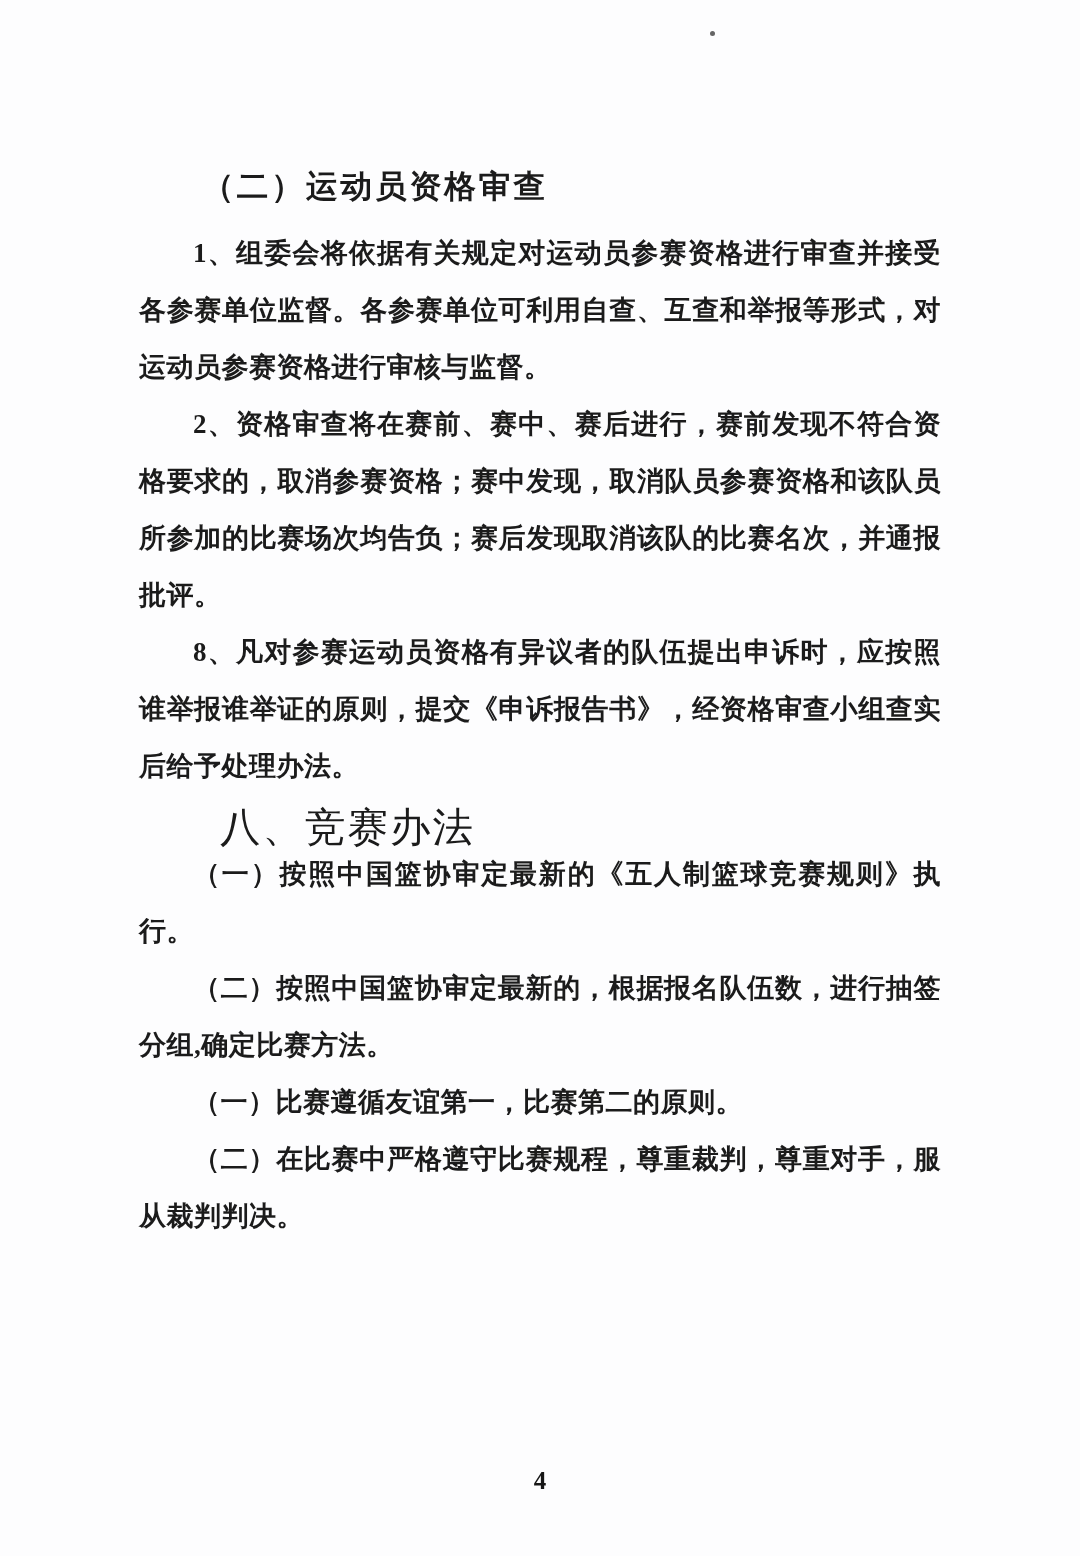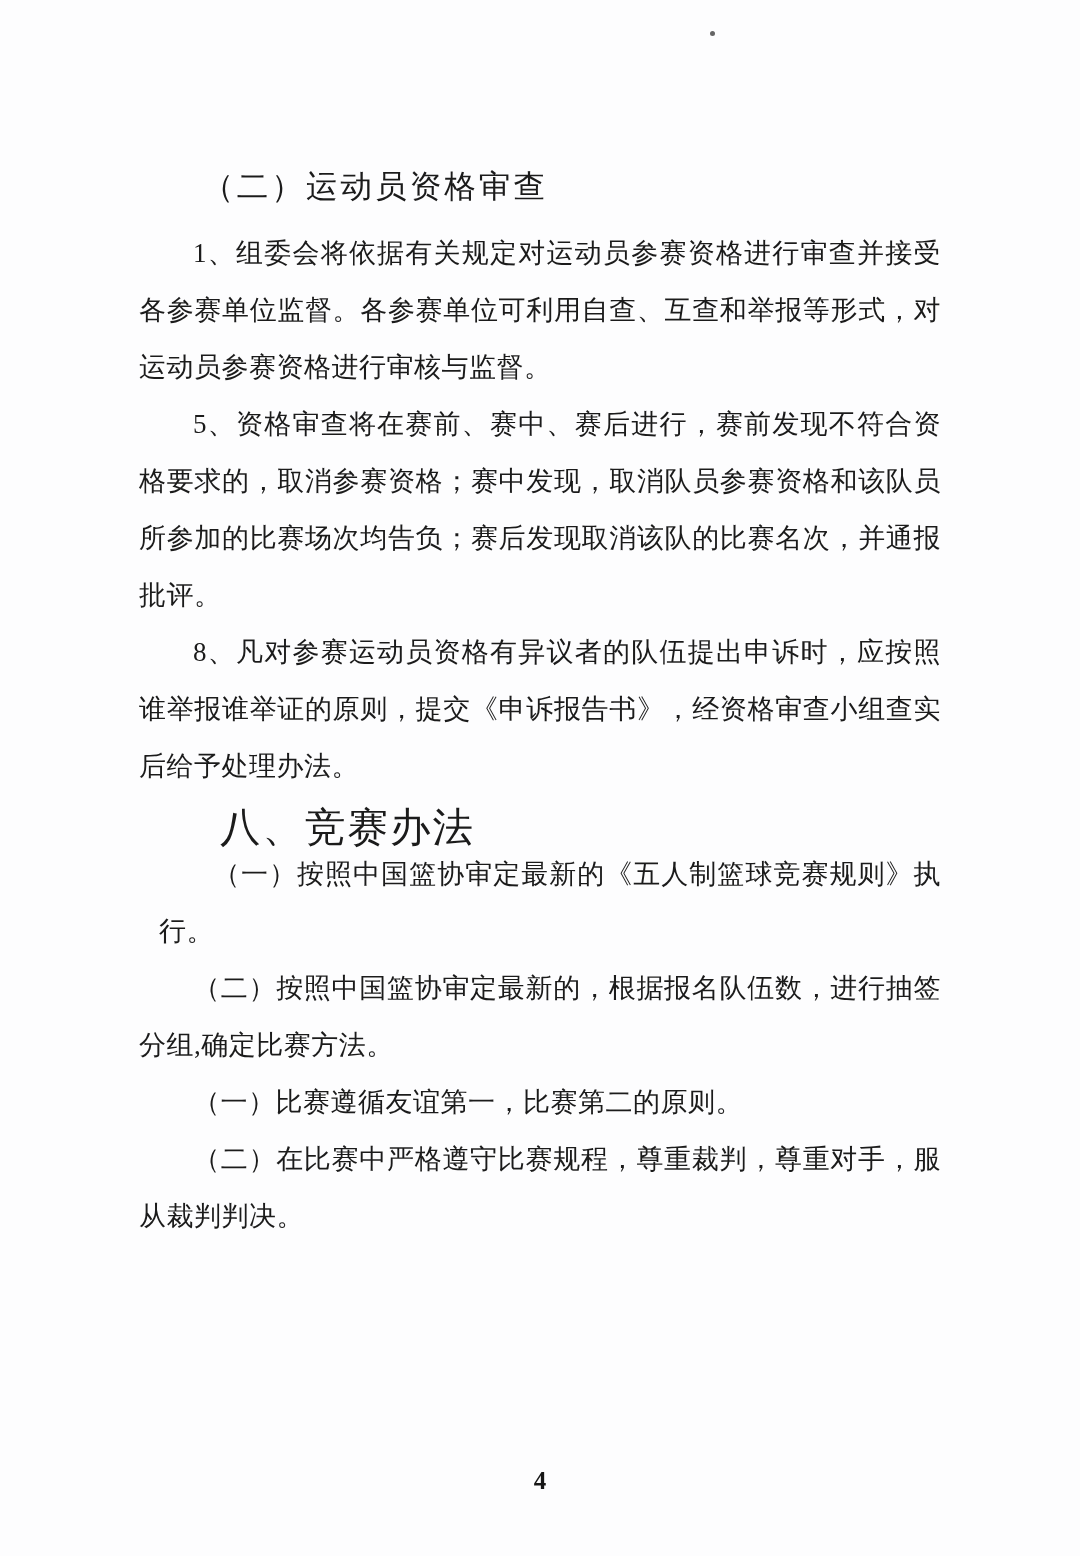--- a/index.html
+++ b/index.html
@@ -32,37 +32,36 @@
     top: 158px;
     width: 802px;
     font-size: 27px;
     line-height: 57px;
     text-align: justify;
     letter-spacing: 0.5px;
   }
   .para {
     margin: 0;
     text-indent: 2em;
-    font-weight: 400;
+    font-weight: 700;
   }
   .heading-sub {
     margin: 0 0 10px 0;
     text-indent: 2em;
-    font-weight: 400;
+    font-weight: 700;
     letter-spacing: 3px;
   }
   .heading {
     margin: 4px 0 0 0;
     text-indent: 2em;
     font-weight: 400;
     letter-spacing: 2px;
   }
   .tight {
     margin-top: -10px;
-    margin-left: 20px;
   }
   .page-number {
     position: absolute;
     bottom: 61px;
     left: 0;
     right: 0;
     text-align: center;
     font-size: 25px;
     font-weight: 600;
     color: #161616;
@@ -70,21 +69,21 @@
 </style>
 </head>
 <body>
 
 <div class="page">
   <span class="scan-speck"></span>
 
   <main class="content">
     <h3 class="heading-sub">（二）运动员资格审查</h3>
     <p class="para">1、组委会将依据有关规定对运动员参赛资格进行审查并接受各参赛单位监督。各参赛单位可利用自查、互查和举报等形式，对运动员参赛资格进行审核与监督。</p>
-    <p class="para">5、资格审查将在赛前、赛中、赛后进行，赛前发现不符合资格要求的，取消参赛资格；赛中发现，取消队员参赛资格和该队员所参加的比赛场次均告负；赛后发现取消该队的比赛名次，并通报批评。</p>
+    <p class="para">2、资格审查将在赛前、赛中、赛后进行，赛前发现不符合资格要求的，取消参赛资格；赛中发现，取消队员参赛资格和该队员所参加的比赛场次均告负；赛后发现取消该队的比赛名次，并通报批评。</p>
     <p class="para">8、凡对参赛运动员资格有异议者的队伍提出申诉时，应按照谁举报谁举证的原则，提交《申诉报告书》，经资格审查小组查实后给予处理办法。</p>
     <h2 class="heading">八、竞赛办法</h2>
     <p class="para tight">（一）按照中国篮协审定最新的《五人制篮球竞赛规则》执行。</p>
     <p class="para">（二）按照中国篮协审定最新的，根据报名队伍数，进行抽签分组,确定比赛方法。</p>
     <p class="para">（一）比赛遵循友谊第一，比赛第二的原则。</p>
     <p class="para">（二）在比赛中严格遵守比赛规程，尊重裁判，尊重对手，服从裁判判决。</p>
   </main>
 
   <div class="page-number">4</div>
 </div>

